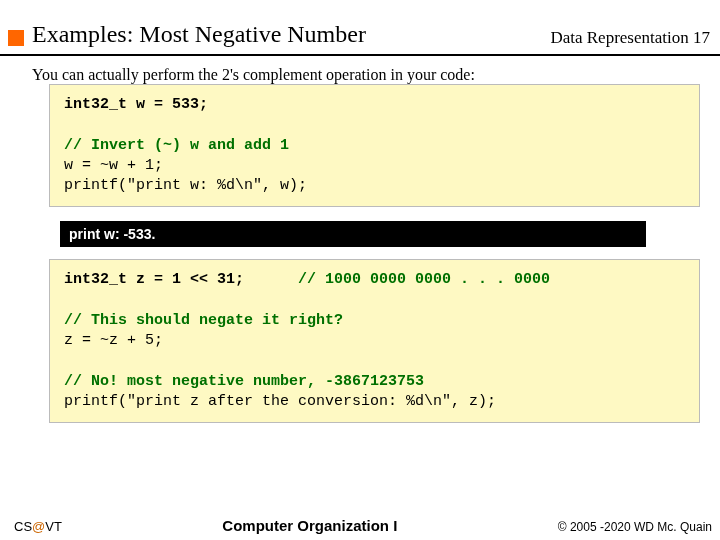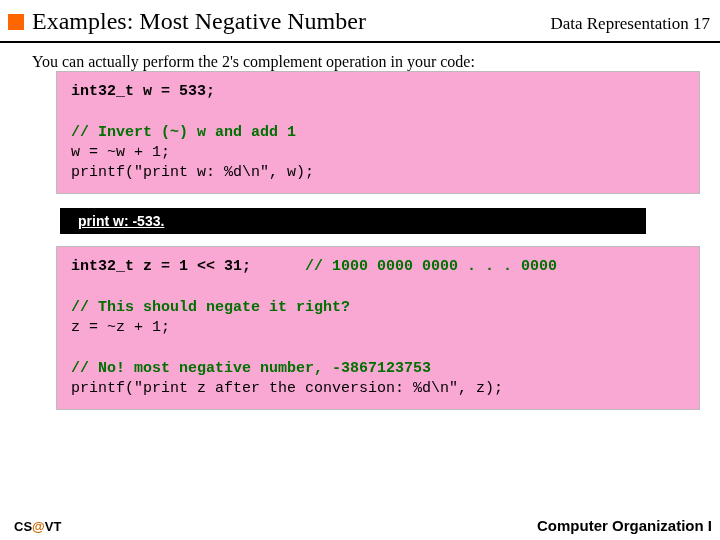--- a/index.html
+++ b/index.html
@@ -7,22 +7,22 @@
     width: 720px;
     height: 540px;
     background: #ffffff;
     font-family: "Times New Roman", Times, serif;
     font-size: 16px;
     color: #000;
     position: relative;
   }
   .header {
     display: flex;
-    align-items: flex-start;
-    padding: 8px 10px 6px 8px;
+    align-items: center;
+    padding: 21px 10px 6px 8px;
     border-bottom: 2px solid #000;
   }
   .bullet {
     width: 16px;
     height: 16px;
     background: #ff6600;
     margin-right: 8px;
     margin-top: 6px;
     flex-shrink: 0;
   }
@@ -36,56 +36,55 @@
     white-space: nowrap;
     margin-top: 6px;
   }
   .content {
     padding: 10px 14px 0 32px;
   }
   .intro {
     font-size: 16px;
   }
   .codebox {
-    background: #f9a8d4;
+    background: #fef9c3;
     border: 1px solid #bbb;
-    margin: 0 6px 14px 24px;
+    margin: 0 6px 14px 17px;
     padding: 10px 14px;
     font-family: "Courier New", Courier, monospace;
     font-size: 15px;
     line-height: 1.35;
     white-space: pre;
   }
   .codebox .comment { color: #007000; font-weight: bold; }
   .codebox .stmt { font-weight: bold; }
   .outbox {
     background: #000;
     color: #fff;
     font-family: Arial, Helvetica, sans-serif;
     font-size: 14px;
     font-weight: bold;
     border: 1px solid #000;
     margin: 4px 60px 12px 28px;
-    padding: 4px 17px;
-    text-decoration: underline;
+    padding: 4px 8px;
   }
   .qline {
     font-size: 17px;
     margin: 4px 0 6px -4px;
   }
   .footer {
     position: absolute;
     left: 0; right: 0; bottom: 0;
     display: flex;
     justify-content: space-between;
     align-items: flex-end;
     padding: 4px 8px 6px 14px;
     font-size: 13px;
   }
-  .footer-left { font-family: Arial, sans-serif; font-weight: bold; margin-top: 8px; }
+  .footer-left { font-family: Arial, sans-serif; font-weight: normal; margin-top: 8px; }
   .footer-left .at { color: #cc6600; }
   .footer-mid { font-family: Arial, sans-serif; font-size: 15px; font-weight: bold; }
   .footer-right { font-family: Arial, sans-serif; font-size: 12px; }
 </style>
 </head>
 <body>
 
 <div class="header">
   <div class="bullet"></div>
   <div class="title">Examples: Most Negative Number</div>
@@ -105,24 +104,25 @@
 <span>w = ~w + 1;</span>
 <span>printf("print w: %d\n", w);</span></div>
 
 
   <div class="outbox">print w: -533.</div>
 
 
   <div class="codebox"><span class="stmt">int32_t z = 1 &lt;&lt; 31;</span>      <span class="comment">// 1000 0000 0000 . . . 0000</span>
 <span></span>
 <span class="comment">// This should negate it right?</span>
-<span>z = ~z + 1;</span>
+<span>z = ~z + 5;</span>
 <span></span>
 <span class="comment">// No! most negative number, -3867123753</span>
 <span>printf("print z after the conversion: %d\n", z);</span></div>
 </div>
 
 <div class="footer">
   <div class="footer-left">
     <span>CS</span><span class="at">@</span><span>VT</span>
   </div>
   <div class="footer-mid">Computer Organization I</div>
+  <div class="footer-right">© 2005 -2020 WD Mc. Quain</div>
 </div>
 
 </body></html>

